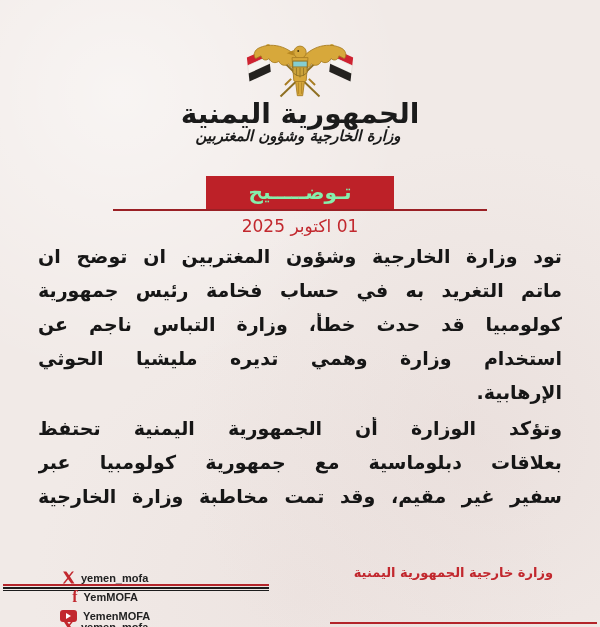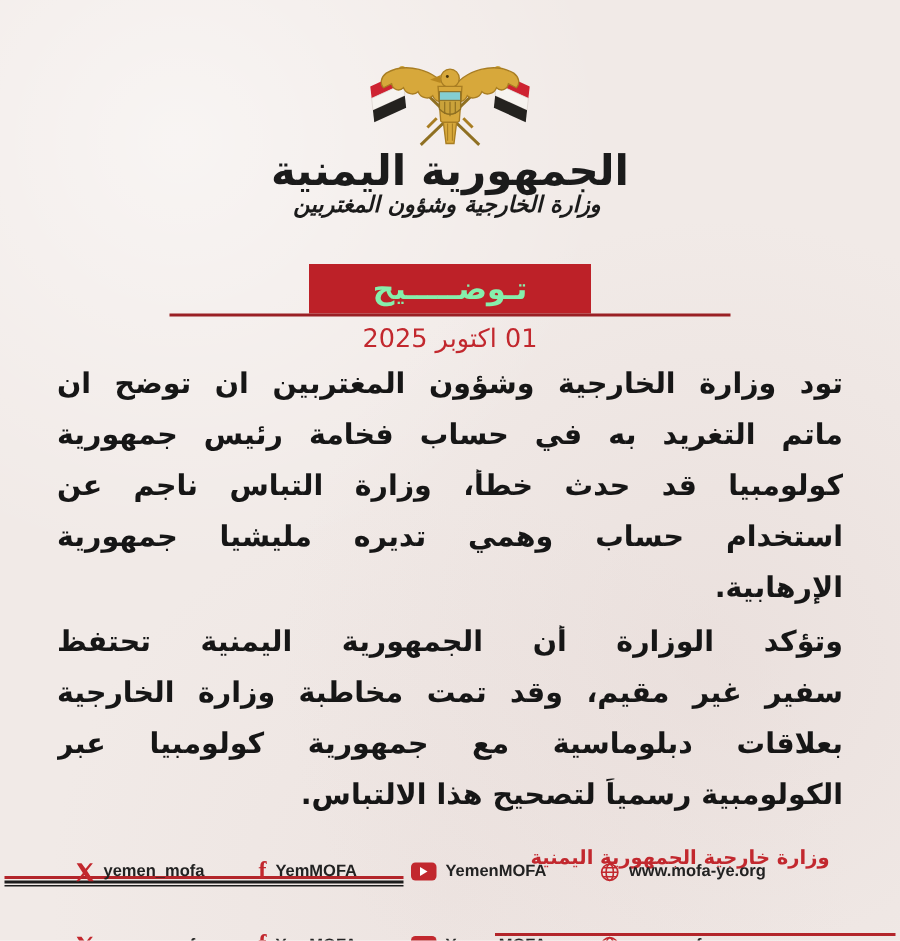--- a/index.html
+++ b/index.html
@@ -48,21 +48,21 @@
     color:#c2282e;font-size:13px;font-weight:bold;
   }
   .footer-rule{
     position:absolute;left:3px;top:584px;width:266px;height:9px;
   }
   .footer-rule .r{height:2px;background:#b3252a;margin-bottom:1px;}
   .footer-rule .b1{height:2px;background:#1c1c1c;margin-bottom:1px;}
   .footer-rule .b2{height:1px;background:#1c1c1c;}
   .social-row{
     position:absolute;left:50px;top:571px;height:20px;
-    display:flex;flex-direction:row;align-items:center;gap:36px;direction:ltr;
+    display:flex;flex-direction:column;align-items:center;gap:6px;direction:ltr;
   }
   .social-item{display:flex;align-items:center;gap:6px;}
   .social-item .handle{
     font-family:"Liberation Sans","DejaVu Sans",sans-serif;
     font-size:11px;font-weight:bold;color:#222;
   }
   .icon-x svg{display:block;}
   .icon-f{
     font-family:"Liberation Serif","DejaVu Serif",serif;
     color:#c2282e;font-size:16px;font-weight:bold;line-height:14px;
@@ -144,27 +144,26 @@
 
   <div class="banner">تـوضـــــيح</div>
   <div class="divider"></div>
 
   <div class="date">01 اكتوبر 2025</div>
 
   <div class="body-text">
     <div class="line j">تود وزارة الخارجية وشؤون المغتربين ان توضح ان</div>
     <div class="line j">ماتم التغريد به في حساب فخامة رئيس جمهورية</div>
     <div class="line j">كولومبيا قد حدث خطأ، وزارة التباس ناجم عن</div>
-    <div class="line j">استخدام حساب وهمي تديره مليشيا جمهورية</div>
+    <div class="line j">استخدام وزارة وهمي تديره مليشيا الحوثي</div>
     <div class="line last">الإرهابية.</div>
     <div class="para2"></div>
     <div class="line j">وتؤكد الوزارة أن الجمهورية اليمنية تحتفظ</div>
+    <div class="line j">بعلاقات دبلوماسية مع جمهورية كولومبيا عبر</div>
     <div class="line j">سفير غير مقيم، وقد تمت مخاطبة وزارة الخارجية</div>
-    <div class="line j">بعلاقات دبلوماسية مع جمهورية كولومبيا عبر</div>
-    <div class="line last">الكولومبية رسمياً لتصحيح هذا الالتباس.</div>
   </div>
 
   <div class="footer-label">وزارة خارجية الجمهورية اليمنية</div>
   <div class="footer-rule">
     <div class="r"></div>
       <div class="b1"></div>
       <div class="b2"></div>
   </div>
 
   <div class="social-row">

